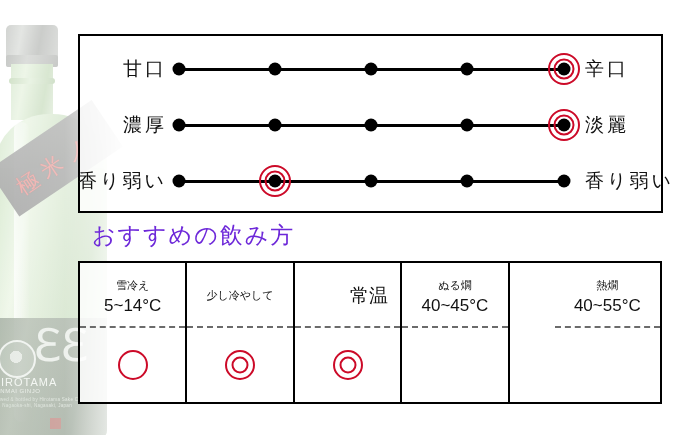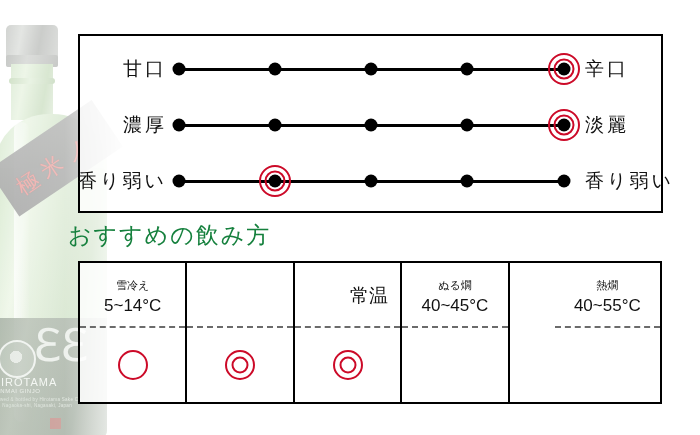--- a/index.html
+++ b/index.html
@@ -145,23 +145,23 @@
     box-sizing:border-box;
   }
   .ring-inner{
     position:absolute;width:21px;height:21px;border-radius:50%;
     border:2.5px solid #cc0a28;transform:translate(-50%,-50%);top:0;
     box-sizing:border-box;background:rgba(255,255,255,.0);
   }
 
   
   .serve-title{
-    position:absolute;left:68px;top:220px;
+    position:absolute;left:92px;top:220px;
     font-family:Liberation Mono, monospace;
-    font-size:23px;color:#15803d;letter-spacing:2px;white-space:nowrap;
+    font-size:23px;color:#6d28d9;letter-spacing:2px;white-space:nowrap;
   }
 
   
   .temp-table{
     position:absolute;left:78px;top:261px;width:584px;height:143px;
     border:2.5px solid #000;box-sizing:border-box;
     background:rgba(255,255,255,.80);
     display:flex;
   }
   .tcol{
@@ -280,20 +280,21 @@
       <div class="tdash"></div>
       <div class="tbody">
         <div class="mark-wrap">
           <div class="mk-outer"></div>
         </div>
       </div>
     </div>
 
     <div class="tcol">
       <div class="thead">
+        <div class="thead-name">少し冷やして</div>
       </div>
       <div class="tdash"></div>
       <div class="tbody">
         <div class="mark-wrap">
           <div class="mk-outer"></div>
           <div class="mk-inner"></div>
         </div>
       </div>
     </div>
 

